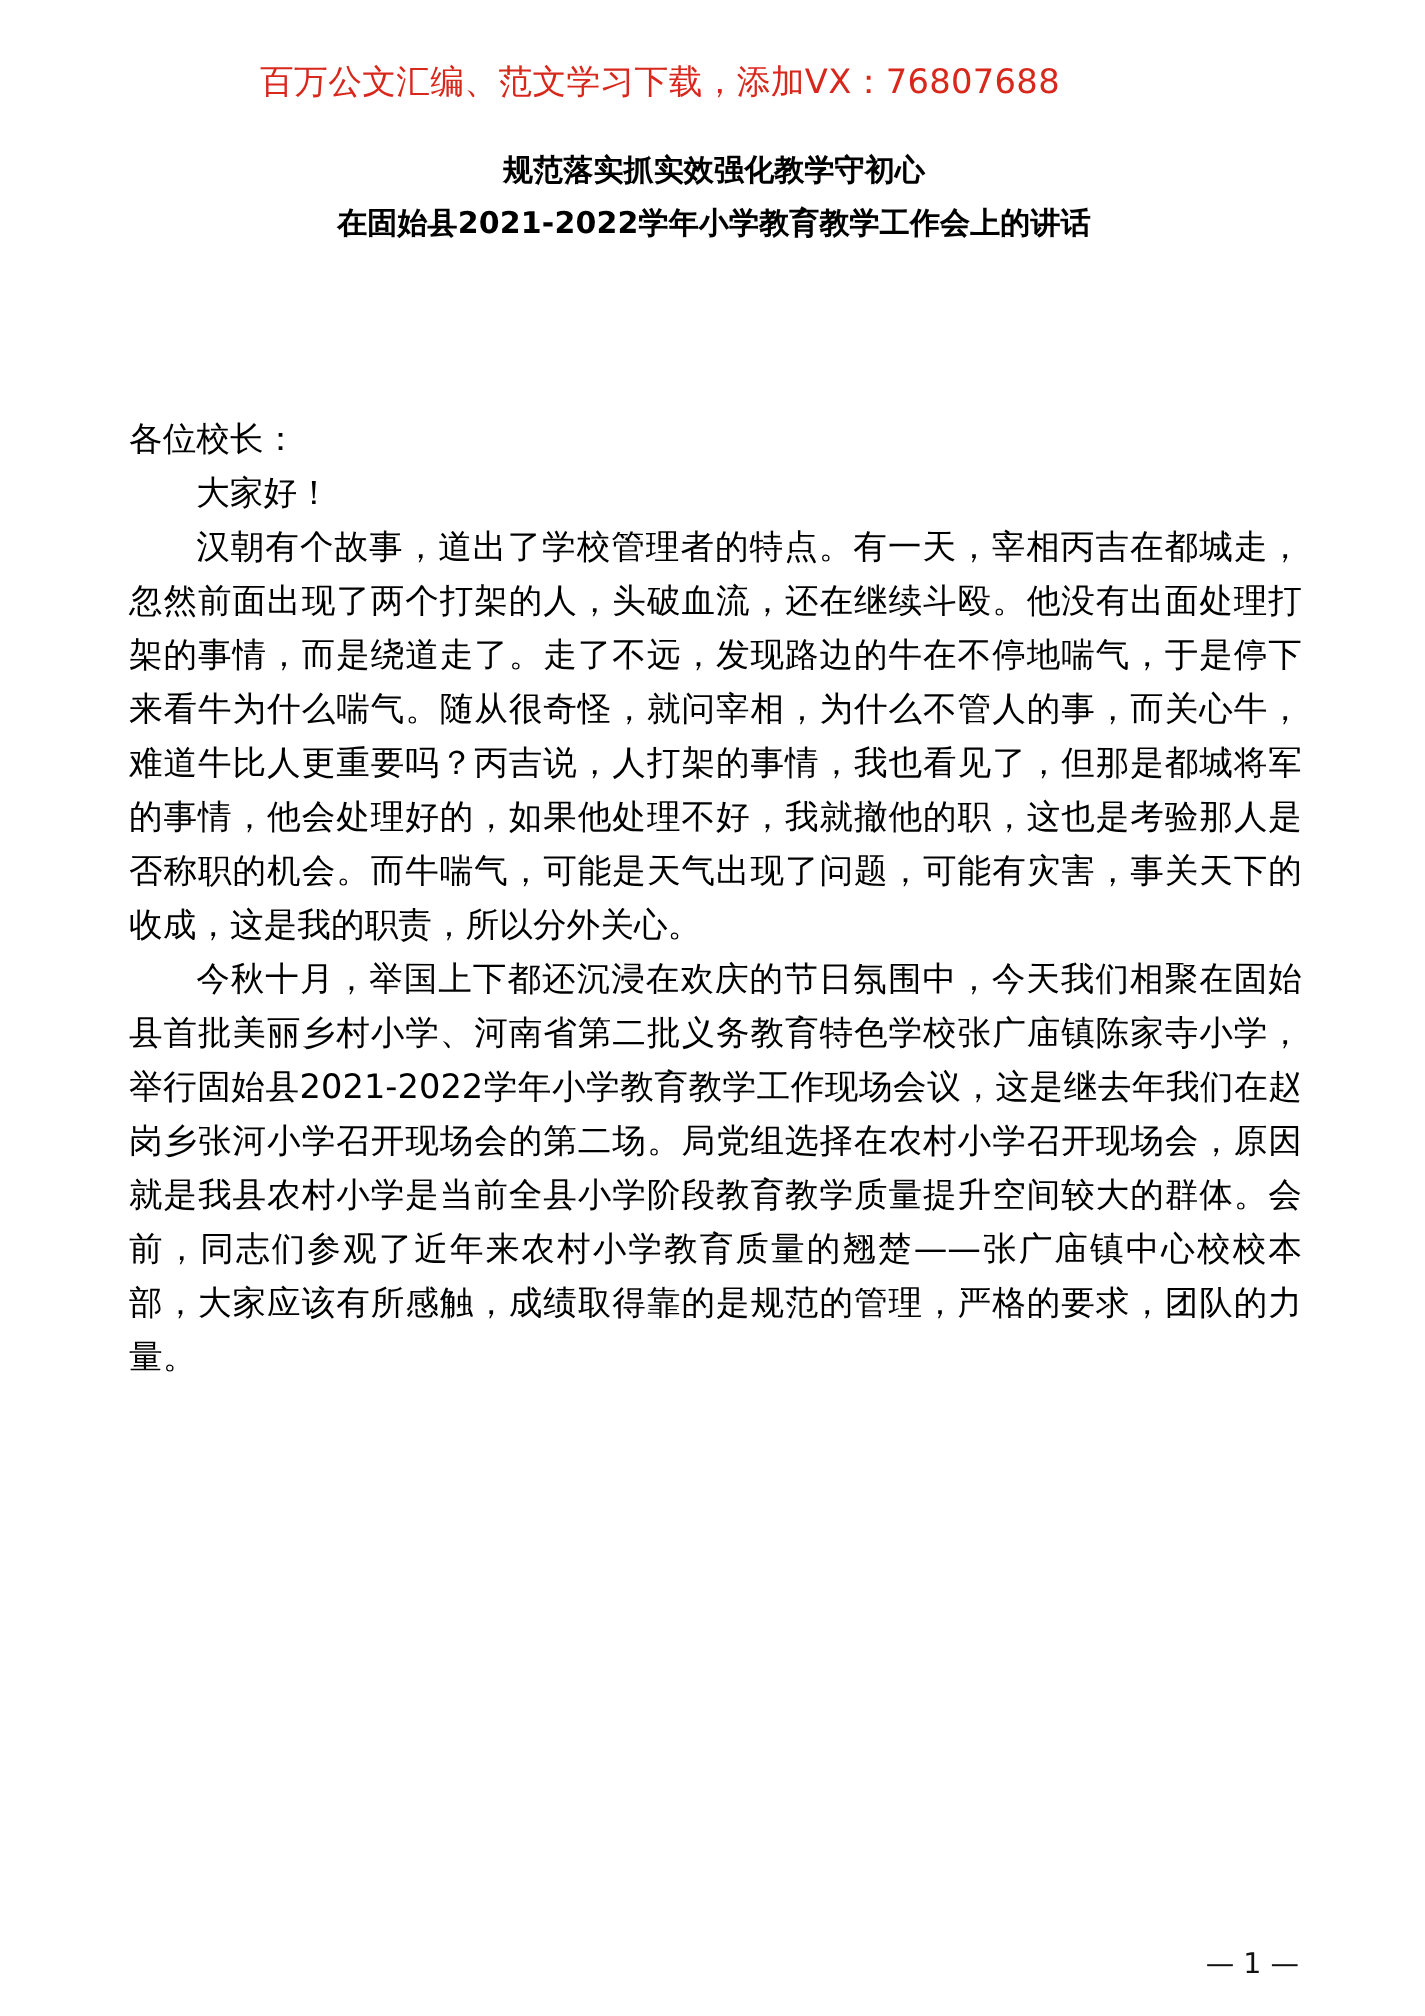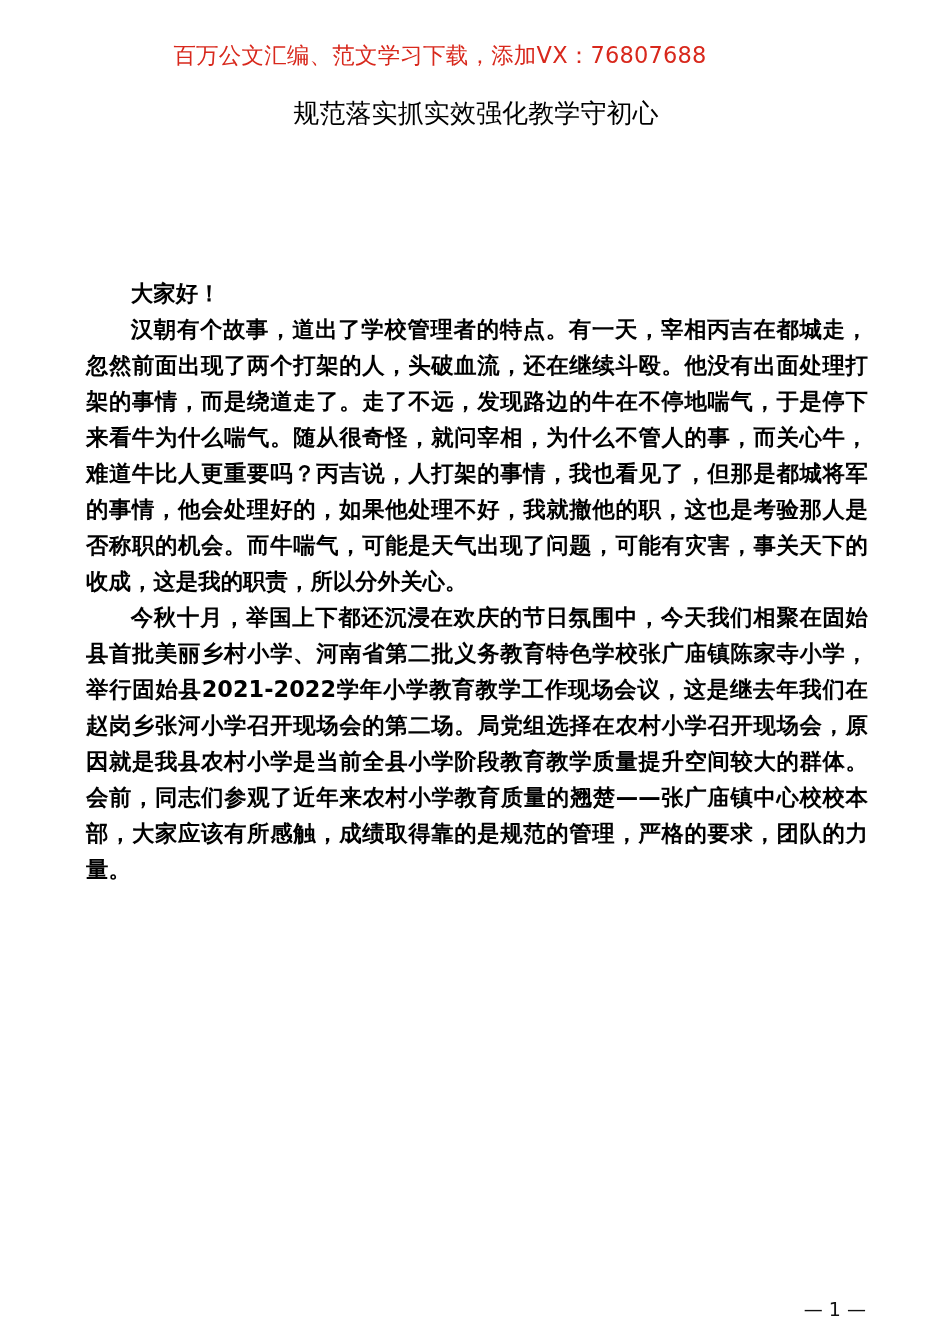--- a/index.html
+++ b/index.html
@@ -32,43 +32,43 @@
     white-space: nowrap;
   }
   .title-block {
     position: absolute;
     left: 85px;
     top: 96px;
     width: 782px;
     text-align: center;
   }
   .title-line {
-    font-size: 26px;
+    font-size: 20px;
     line-height: 34.5px;
     letter-spacing: 0.1px;
     white-space: nowrap;
+    font-weight: bold;
   }
   .body-block {
     position: absolute;
     left: 86px;
     top: 275px;
     width: 782px;
   }
   p.para {
     margin: 0;
     font-size: 22.4px;
     line-height: 36px;
     text-align: justify;
     text-align-last: left;
     text-justify: inter-ideograph;
     letter-spacing: 0.05px;
   }
   p.indent {
     text-indent: 2em;
-    font-weight: bold;
   }
   .footer {
     position: absolute;
     left: 0;
     top: 1296px;
     width: 950px;
     text-align: right;
     padding-right: 84px;
     box-sizing: border-box;
     font-size: 19px;
@@ -78,23 +78,25 @@
 </style>
 </head>
 <body>
 
 <div class="page">
 
   <div class="ad-banner">百万公文汇编、范文学习下载，添加VX：76807688</div>
 
   <div class="title-block">
     <div class="title-line">规范落实抓实效强化教学守初心</div>
+    <div class="title-line">在固始县2021-2022学年小学教育教学工作会上的讲话</div>
   </div>
 
   <div class="body-block">
+    <p class="para">各位校长：</p>
     <p class="para indent">大家好！</p>
     <p class="para indent">汉朝有个故事，道出了学校管理者的特点。有一天，宰相丙吉在都城走，忽然前面出现了两个打架的人，头破血流，还在继续斗殴。他没有出面处理打架的事情，而是绕道走了。走了不远，发现路边的牛在不停地喘气，于是停下来看牛为什么喘气。随从很奇怪，就问宰相，为什么不管人的事，而关心牛，难道牛比人更重要吗？丙吉说，人打架的事情，我也看见了，但那是都城将军的事情，他会处理好的，如果他处理不好，我就撤他的职，这也是考验那人是否称职的机会。而牛喘气，可能是天气出现了问题，可能有灾害，事关天下的收成，这是我的职责，所以分外关心。</p>
     <p class="para indent">今秋十月，举国上下都还沉浸在欢庆的节日氛围中，今天我们相聚在固始县首批美丽乡村小学、河南省第二批义务教育特色学校张广庙镇陈家寺小学，举行固始县2021-2022学年小学教育教学工作现场会议，这是继去年我们在赵岗乡张河小学召开现场会的第二场。局党组选择在农村小学召开现场会，原因就是我县农村小学是当前全县小学阶段教育教学质量提升空间较大的群体。会前，同志们参观了近年来农村小学教育质量的翘楚——张广庙镇中心校校本部，大家应该有所感触，成绩取得靠的是规范的管理，严格的要求，团队的力量。</p>
   </div>
 
   <div class="footer">— 1 —</div>
 
 </div>
 
 </body></html>

